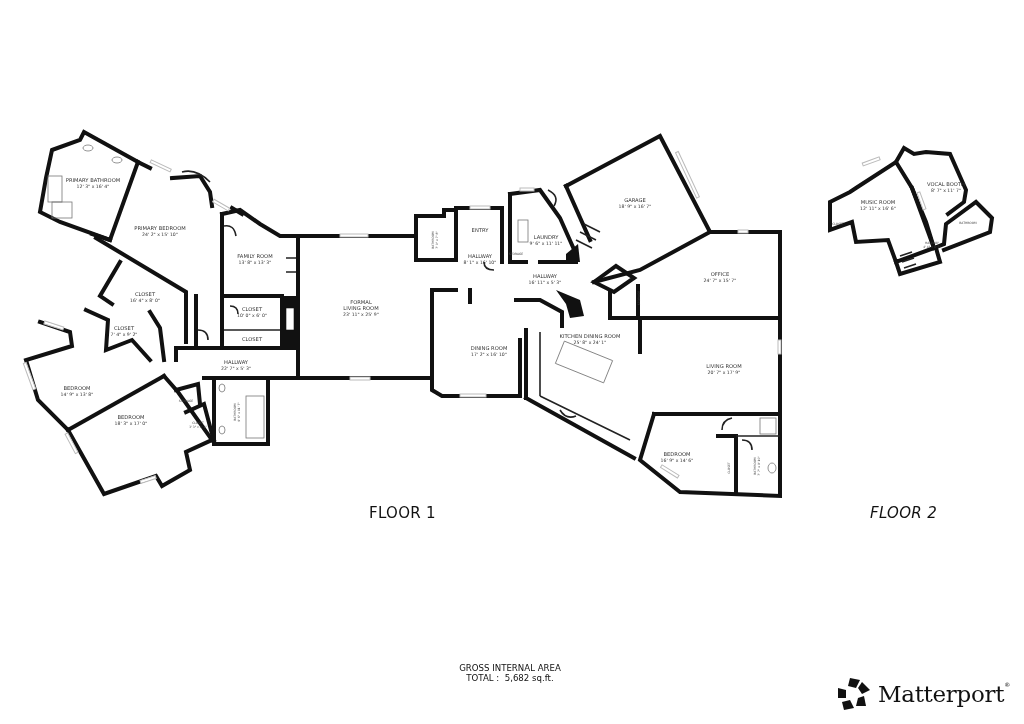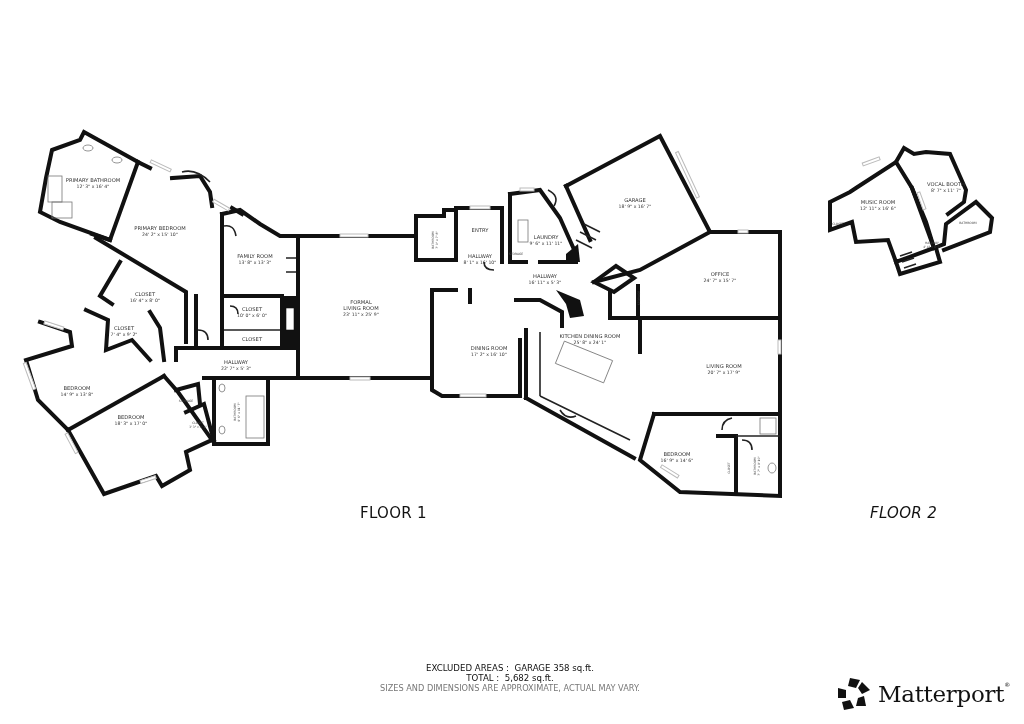--- a/index.html
+++ b/index.html
@@ -270,27 +270,26 @@
 
     <text class="rs" x="838" y="225">CLOSET</text>
 
     <text class="rs" x="932" y="244">HALLWAY</text>
     <text class="rs" x="932" y="248">4' 4" x 3' 5"</text>
 
     <text class="rs" x="968" y="224">BATHROOM</text>
   </g>
 </svg>
 
-<div class="floor-title" style="left:360px;top:504px;">FLOOR 1</div>
+<div class="floor-title" style="left:369px;top:504px;">FLOOR 1</div>
 <div class="floor-title" style="left:870px;top:504px;font-style:italic;">FLOOR 2</div>
 
 <div id="summary">
-  <div style="white-space:pre;">EXCLUDED AREAS :  GARAGE 358 sq.ft.</div>
+  <div>GROSS INTERNAL AREA</div>
   <div style="white-space:pre;">TOTAL :  5,682 sq.ft.</div>
-  <div class="disc">SIZES AND DIMENSIONS ARE APPROXIMATE, ACTUAL MAY VARY.</div>
 </div>
 
 <div id="logo">
   <svg width="36" height="36" viewBox="0 0 36 36">
     <polygon points="14,2 24,4 20,12 12,10" fill="#111"></polygon>
     <polygon points="26,6 34,14 26,18 22,12" fill="#111"></polygon>
     <polygon points="28,20 30,30 20,30 22,22" fill="#111"></polygon>
     <polygon points="18,32 8,34 6,26 14,24" fill="#111"></polygon>
     <polygon points="2,22 2,12 10,14 10,22" fill="#111"></polygon>
   </svg>

